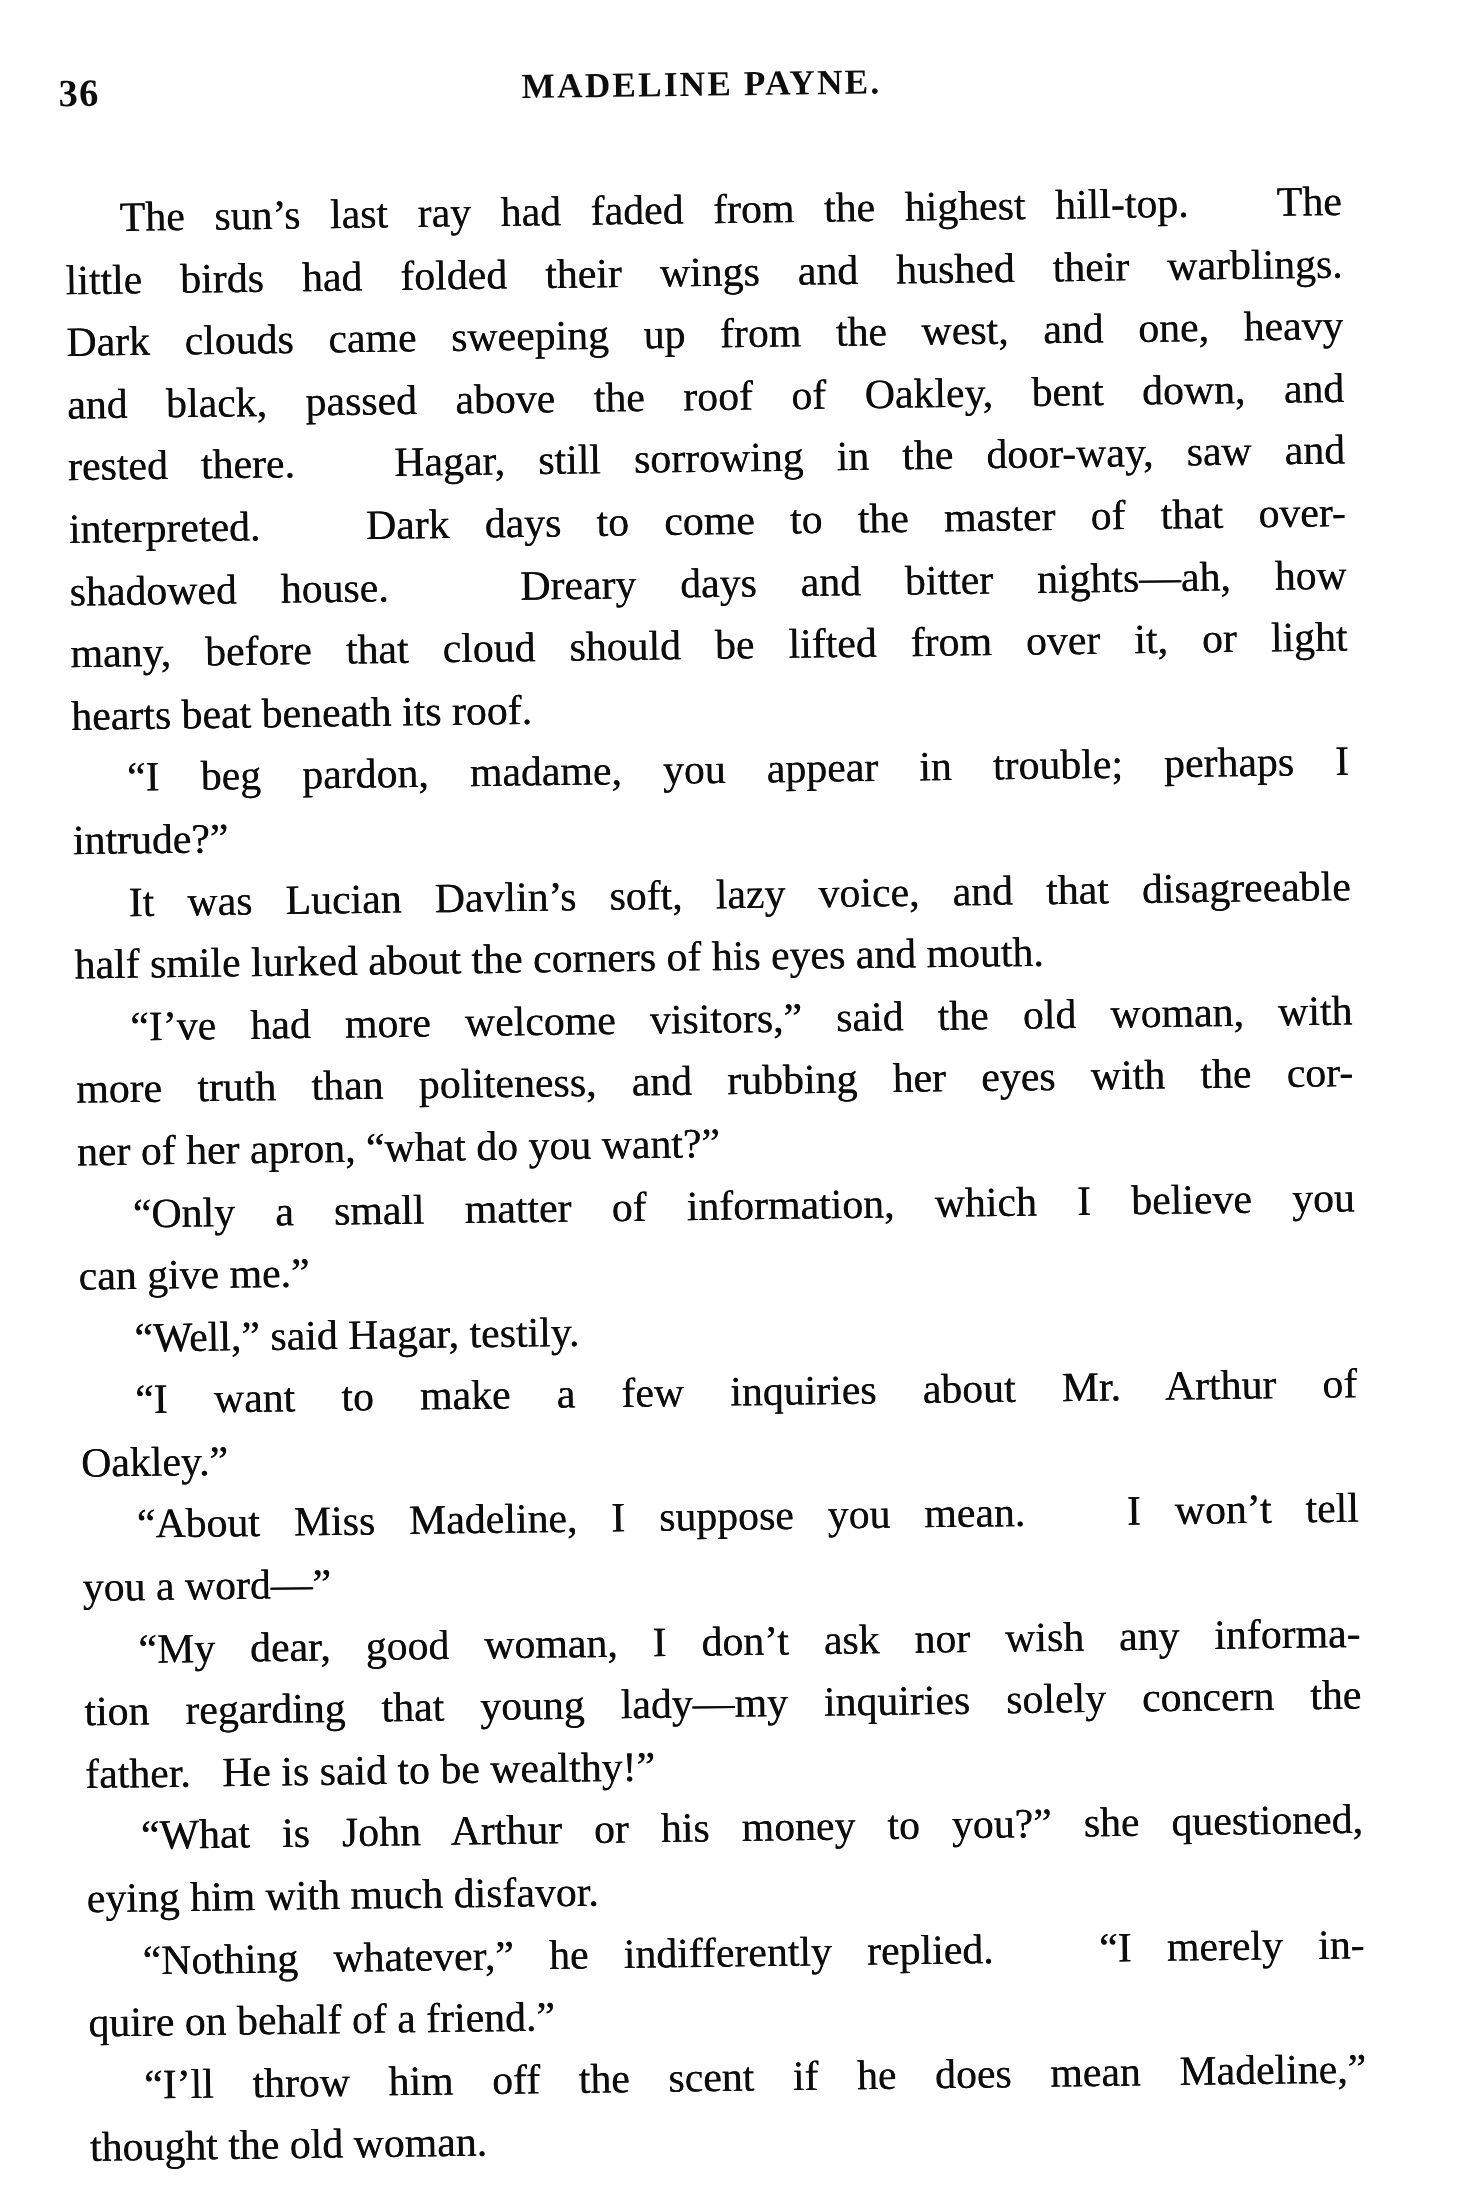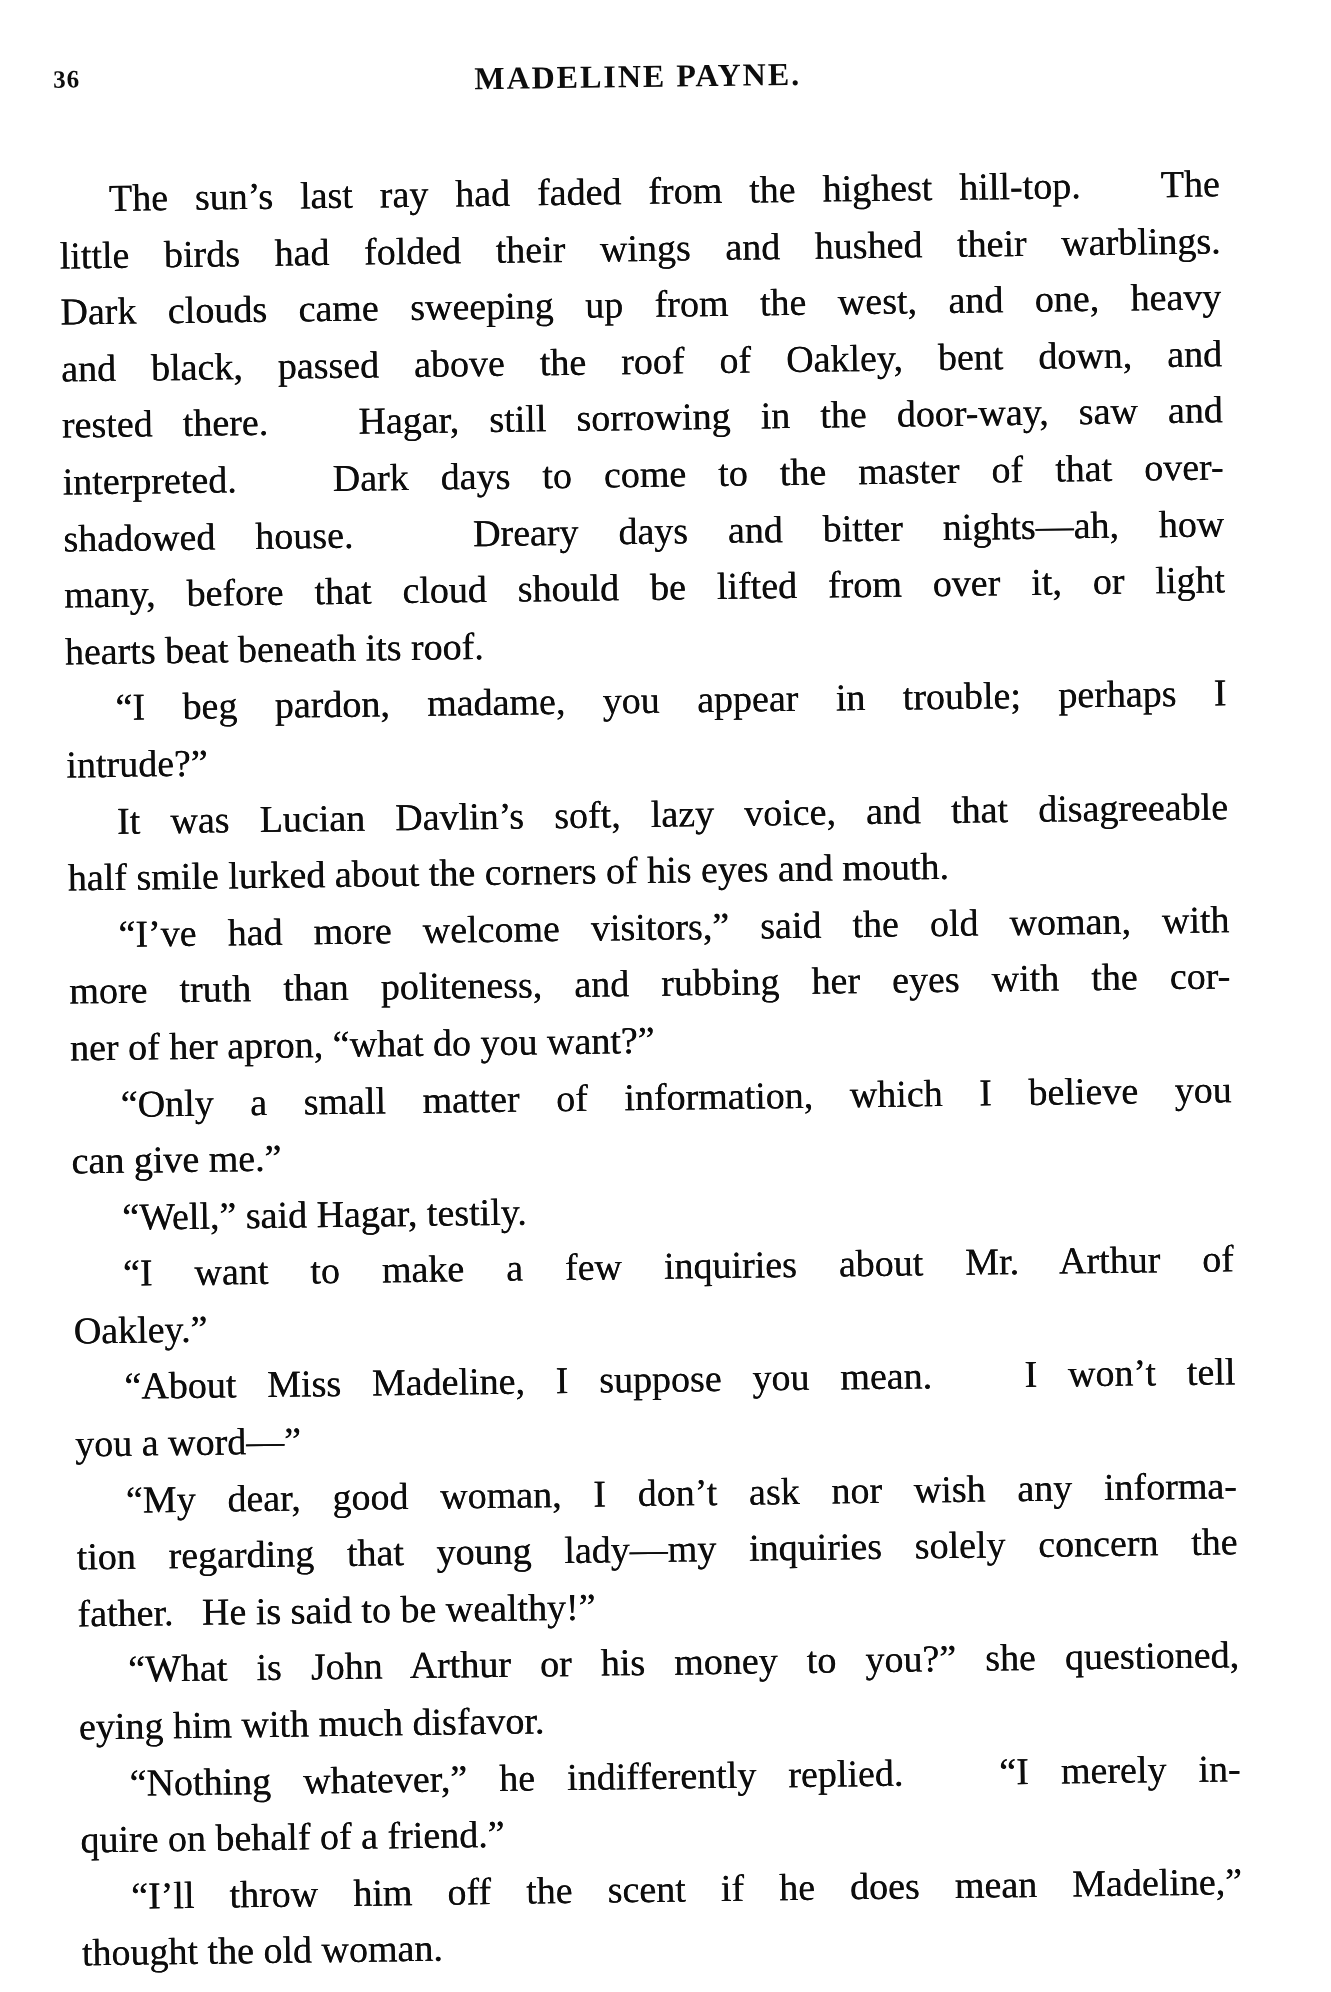--- a/index.html
+++ b/index.html
@@ -25,21 +25,21 @@
     transform-origin: 50% 0;
   }
   .header-row {
     position: relative;
     height: 38px;
   }
   .page-number {
     position: absolute;
     left: -4px;
     top: 0;
-    font-size: 25px;
+    font-size: 35px;
     font-weight: bold;
     letter-spacing: 1px;
   }
   .running-header {
     width: 100%;
     text-align: center;
     font-size: 32px;
     font-weight: bold;
     letter-spacing: 2px;
     white-space: nowrap;

